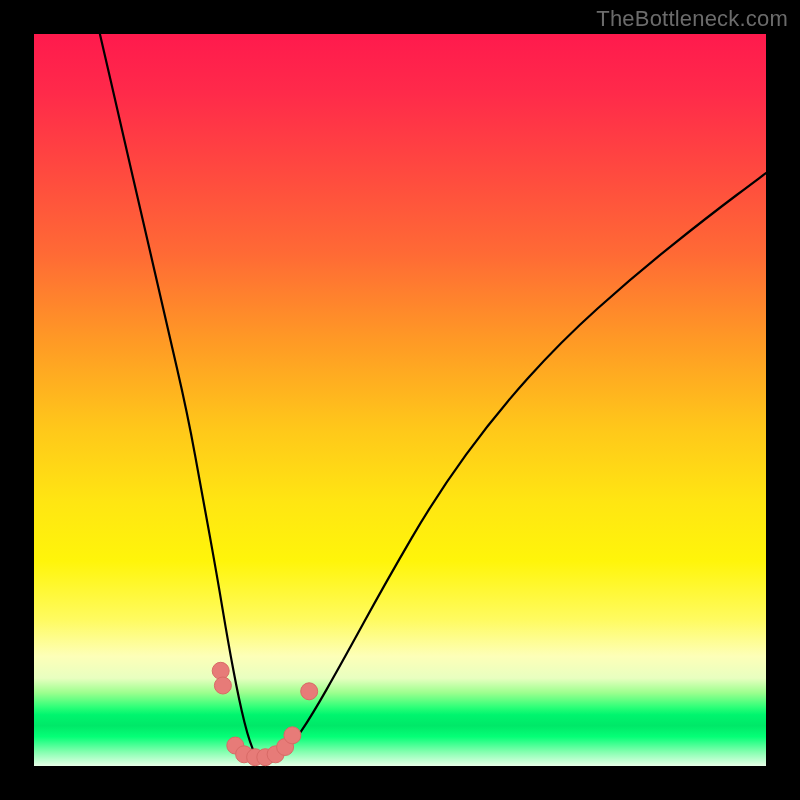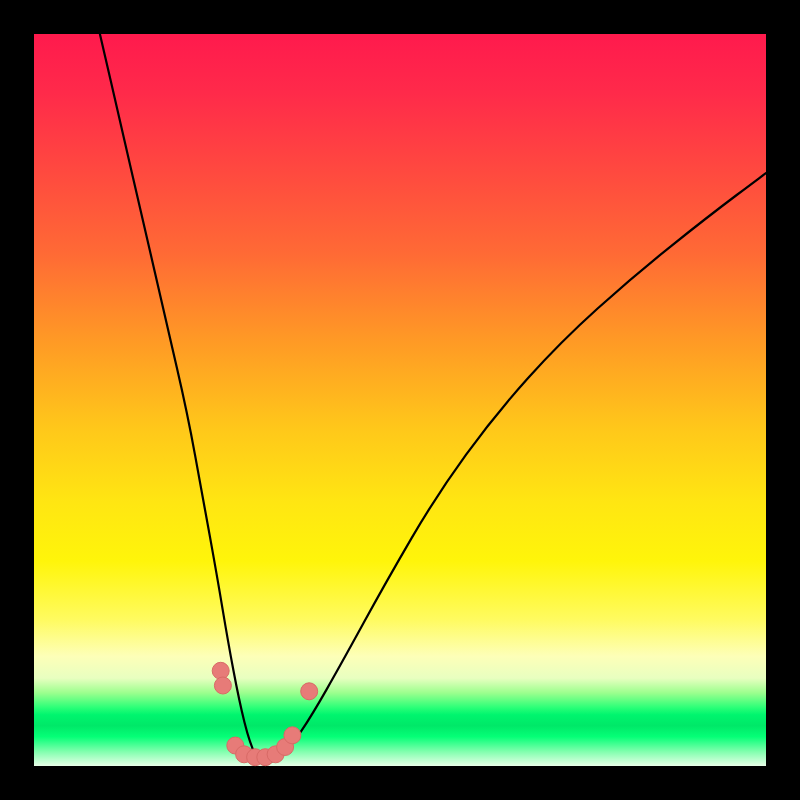--- a/index.html
+++ b/index.html
@@ -81,13 +81,14 @@
         <circle cx="210.1" cy="720.3" r="8.5" fill="#e77b78" stroke="#d86a66" stroke-width="1"></circle>
         <circle cx="221.1" cy="723.2" r="8.5" fill="#e77b78" stroke="#d86a66" stroke-width="1"></circle>
         <circle cx="231.3" cy="723.2" r="8.5" fill="#e77b78" stroke="#d86a66" stroke-width="1"></circle>
         <circle cx="241.6" cy="720.3" r="8.5" fill="#e77b78" stroke="#d86a66" stroke-width="1"></circle>
         <circle cx="251.1" cy="713.0" r="8.5" fill="#e77b78" stroke="#d86a66" stroke-width="1"></circle>
         <circle cx="258.4" cy="701.3" r="8.5" fill="#e77b78" stroke="#d86a66" stroke-width="1"></circle>
         <circle cx="275.2" cy="657.3" r="8.5" fill="#e77b78" stroke="#d86a66" stroke-width="1"></circle>
       </g>
   </svg>
 
+  <div class="watermark">TheBottleneck.com</div>
 </div>
 
 </body></html>

